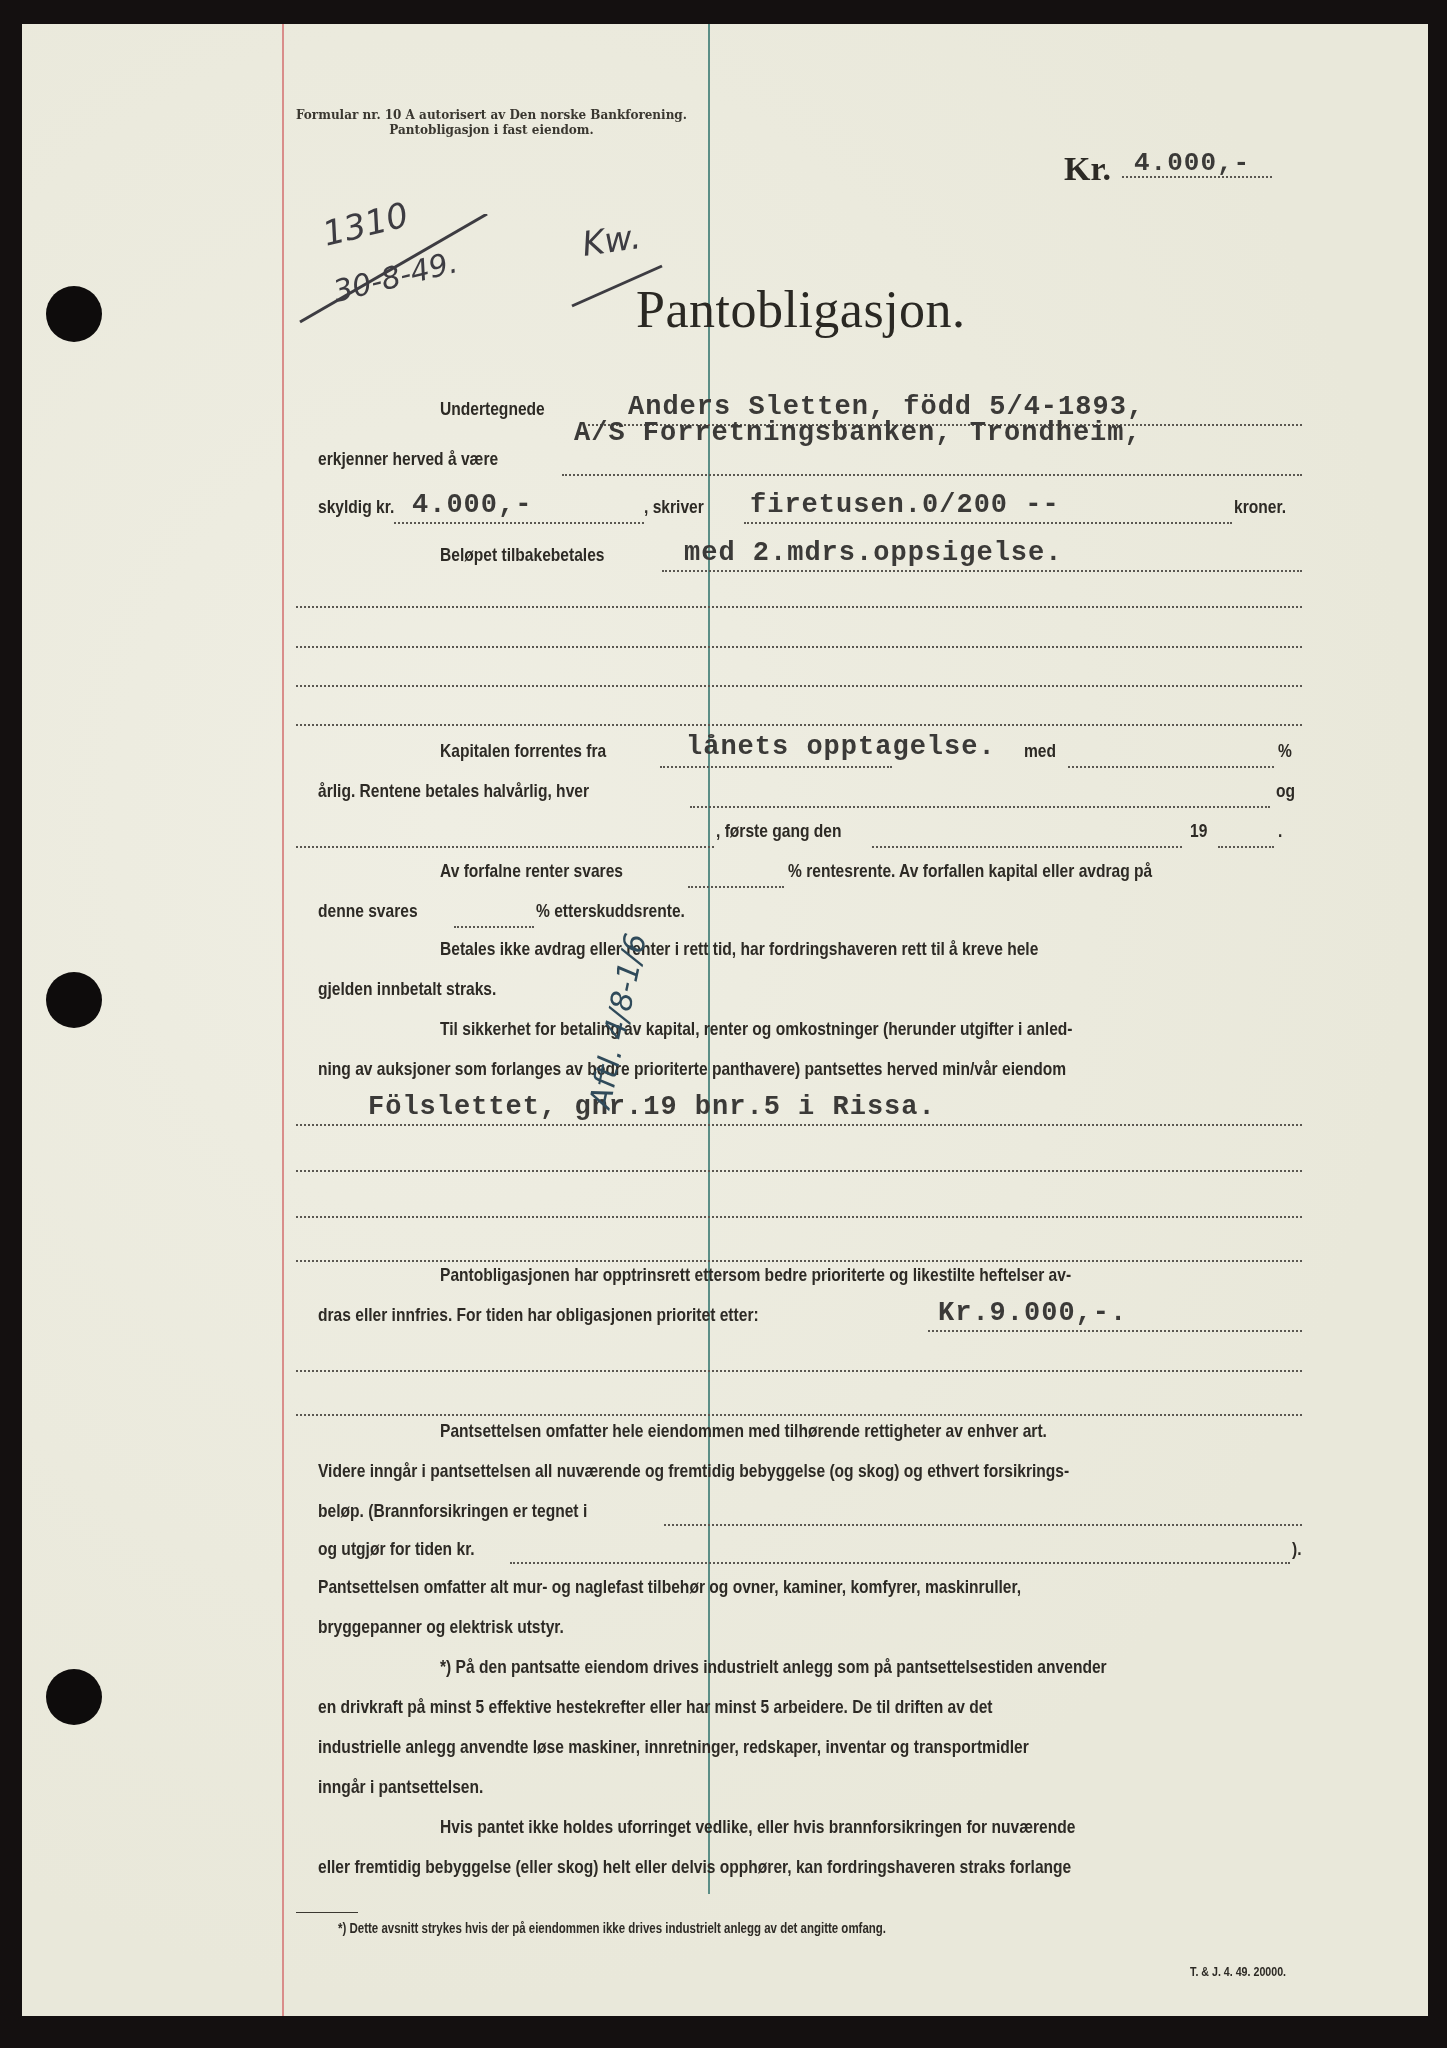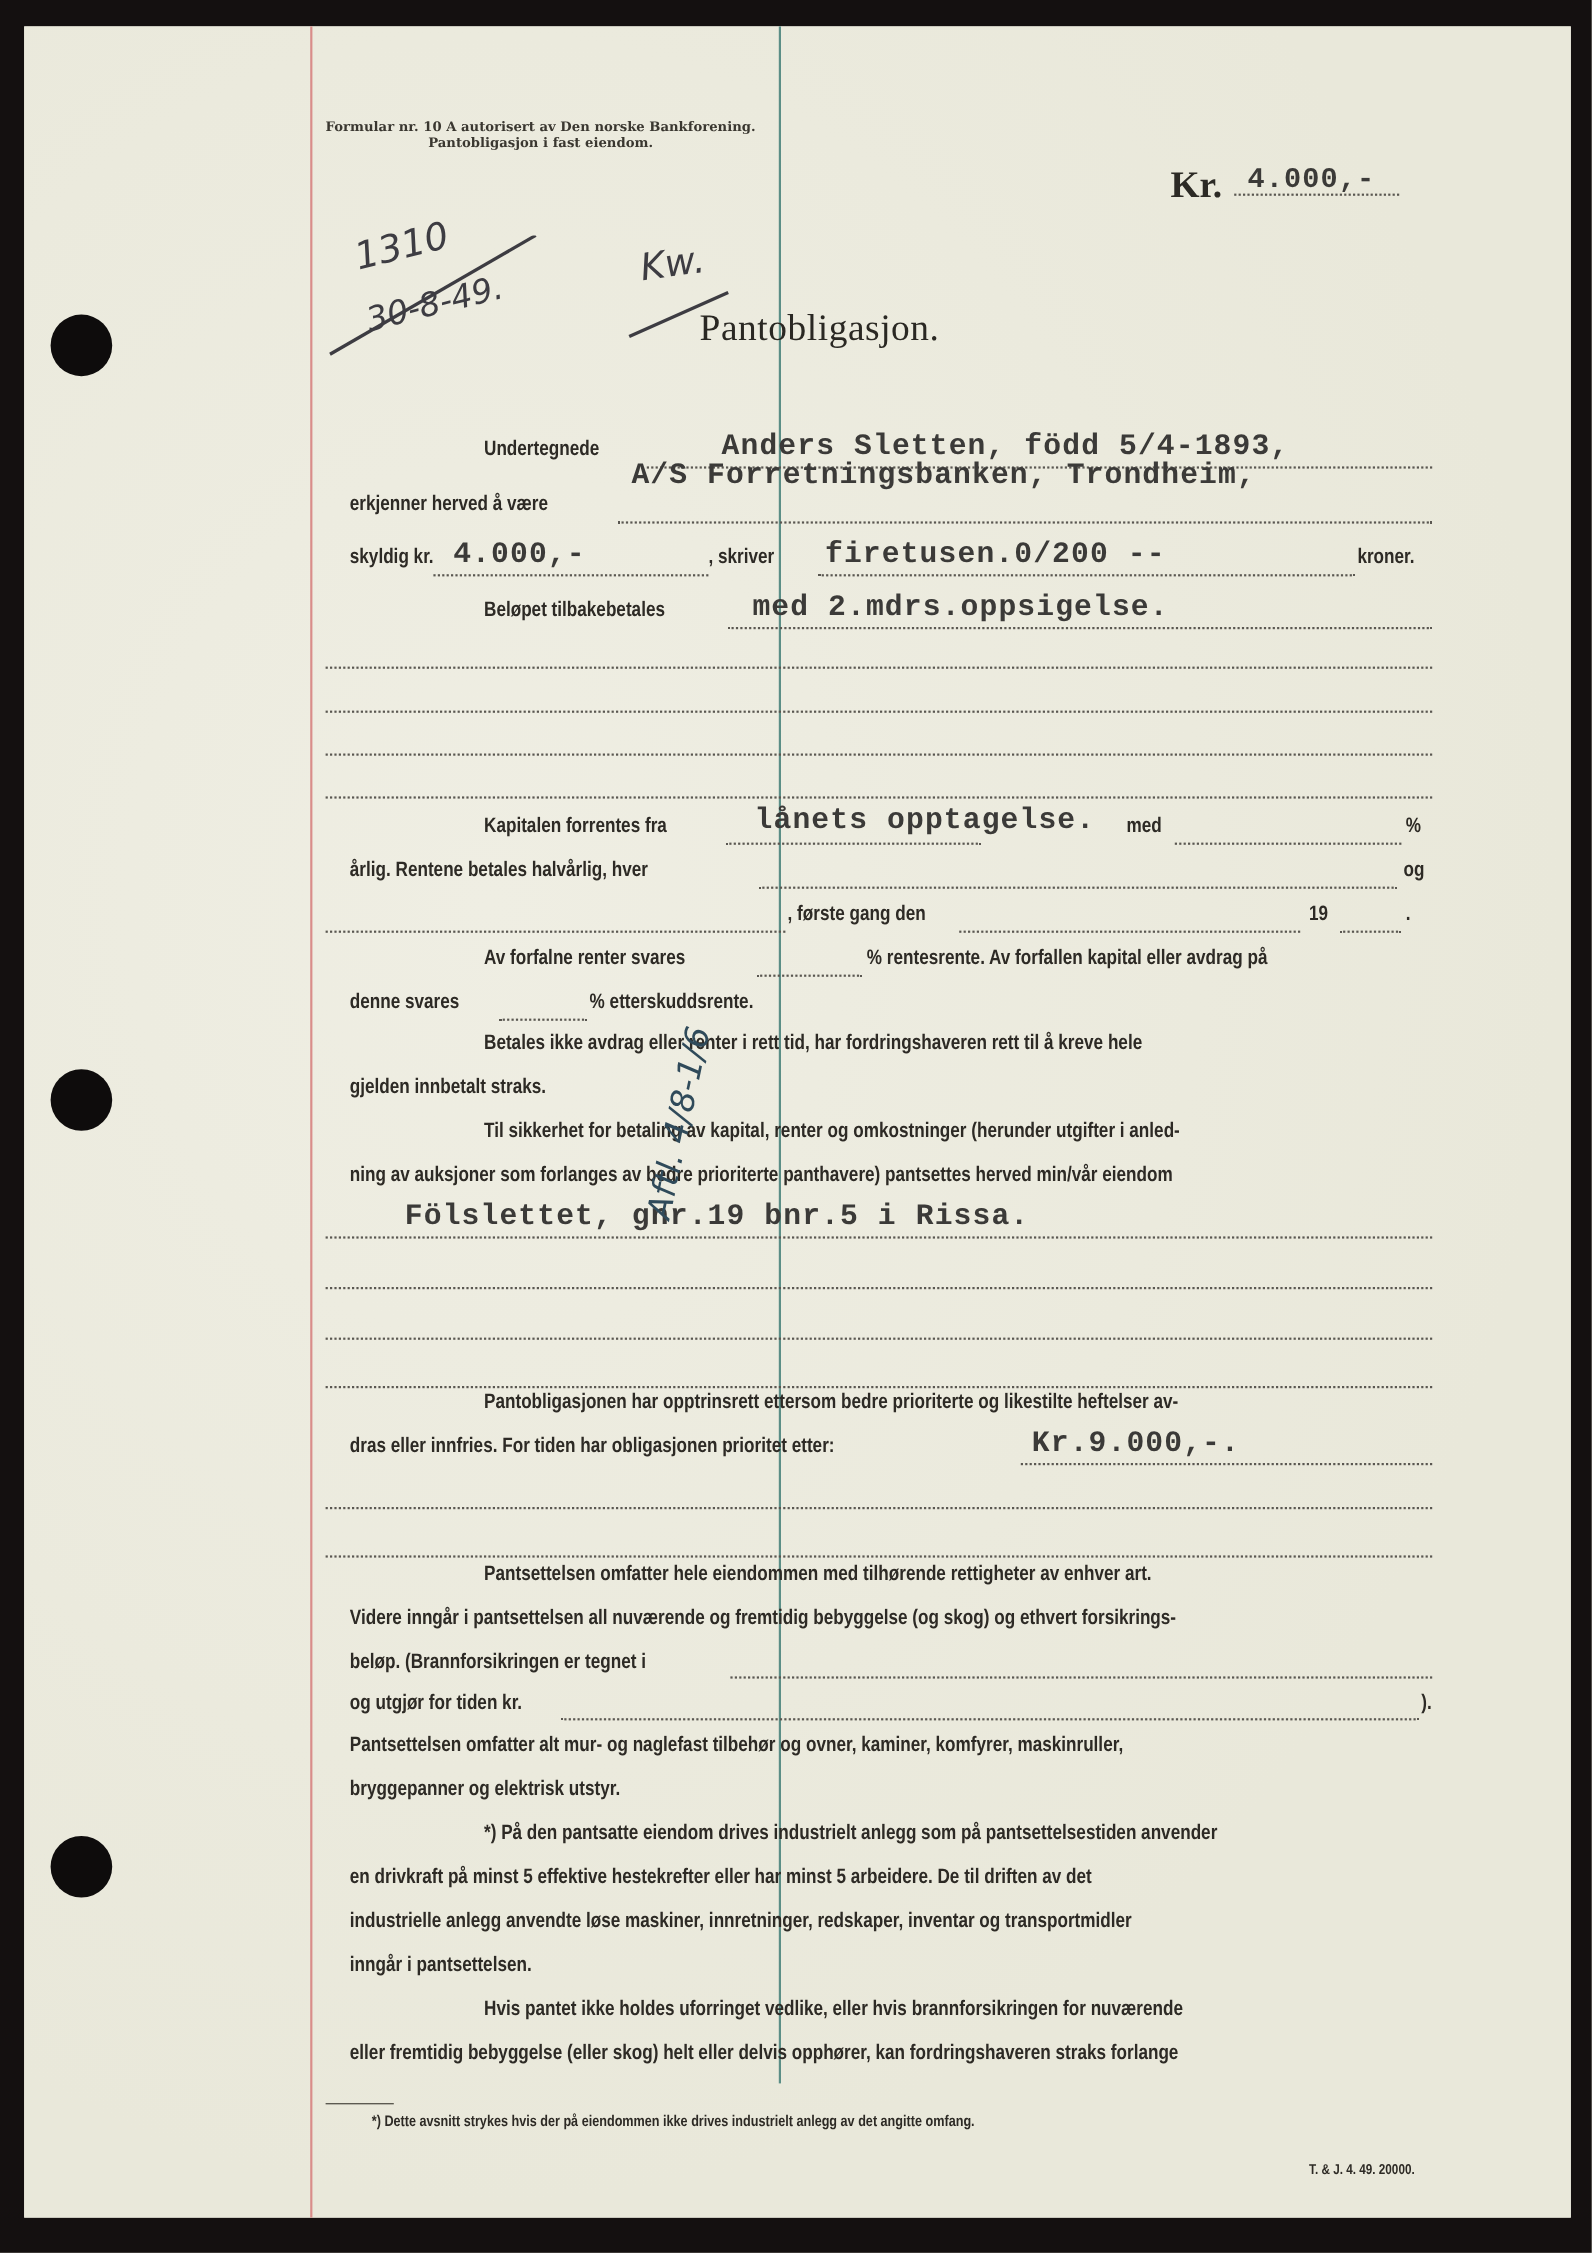--- a/index.html
+++ b/index.html
@@ -14,21 +14,21 @@
     background: #ecebdf;
     background-image: radial-gradient(ellipse at 30% 40%, #efeee3 0%, #e9e8da 70%);
   }
   .red-margin { position: absolute; left: 260px; top: 0; width: 2px; height: 100%; background: #d98d8a; }
   .green-line { position: absolute; left: 686px; top: 0; width: 2px; height: 1870px; background: #5b8e86; }
   .hole { position: absolute; width: 56px; height: 56px; border-radius: 50%; background: #0e0c0c; left: 24px; }
 
   .abs { position: absolute; white-space: nowrap; }
   .form-note { font-family: "DejaVu Serif", serif; font-size: 12px; font-weight: bold; color: #3a3730; line-height: 15px; text-align: center; }
   .kr-label { font-family: "Liberation Serif", serif; font-size: 34px; font-weight: bold; color: #2c2a25; margin-top: 10px; }
-  .title { font-family: "Liberation Serif", serif; font-size: 34px; color: #2a2823; letter-spacing: 0.5px; }
+  .title { font-family: "Liberation Serif", serif; font-size: 52px; color: #2a2823; letter-spacing: 0.5px; }
   .hand { font-family: "DejaVu Sans", sans-serif; font-size: 34px; color: #3d3c42; font-style: italic; }
 
   .label { font-family: "Liberation Sans", sans-serif; font-size: 19px; font-weight: bold; transform: scaleX(0.82); transform-origin: left center; color: #2d2a25; }
   .typed { font-family: "Liberation Mono", monospace; font-size: 27px; color: #3b3a38; font-weight: bold; letter-spacing: 1px; }
   .dots { position: absolute; height: 0; border-bottom: 2px dotted #5a5751; }
   .para { font-family: "Liberation Sans", sans-serif; font-size: 19px; font-weight: bold; color: #2d2a25; transform: scaleX(0.82); transform-origin: left center; }
   .footnote-rule { position: absolute; height: 1px; background: #3a3730; }
   .footnote { font-family: "Liberation Sans", sans-serif; font-size: 14px; font-weight: bold; transform: scaleX(0.82); transform-origin: left center; color: #2d2a25; }
   .printer { font-family: "Liberation Sans", sans-serif; font-size: 13px; font-weight: bold; transform: scaleX(0.82); transform-origin: right center; color: #2d2a25; }
   .stamp-text { font-family: "DejaVu Sans", sans-serif; font-size: 30px; color: #2f4a5a; font-style: italic; }
@@ -58,21 +58,21 @@
   <div class="abs hand" style="left:560px; top:196px; transform:rotate(-8deg);">Kw.</div>
   <svg class="abs" style="left:270px; top:190px;" width="420" height="120">
     <line x1="8" y1="108" x2="195" y2="0" stroke="#3d3c42" stroke-width="3"></line>
     <line x1="280" y1="92" x2="370" y2="52" stroke="#3d3c42" stroke-width="3"></line>
   </svg>
 
   <div class="abs title" style="left:614px; top:256px;">Pantobligasjon.</div>
 
   <div class="abs label" style="left:418px; top:374px;">Undertegnede</div>
   <div class="dots" style="left:566px; top:400px; width:714px;"></div>
-  <div class="abs typed" style="left:606px; top:368px;margin-left:28px;">Anders Sletten, född 5/4-1893,</div>
+  <div class="abs typed" style="left:606px; top:368px;">Anders Sletten, född 5/4-1893,</div>
 
   <div class="abs label" style="left:296px; top:424px;">erkjenner herved å være</div>
   <div class="dots" style="left:540px; top:450px; width:740px;"></div>
   <div class="abs typed" style="left:552px; top:394px;">A/S Forretningsbanken, Trondheim,</div>
 
   <div class="abs label" style="left:296px; top:472px;">skyldig kr.</div>
   <div class="dots" style="left:372px; top:498px; width:250px;"></div>
   <div class="abs typed" style="left:390px; top:466px;">4.000,-</div>
   <div class="abs label" style="left:622px; top:472px;">, skriver</div>
   <div class="dots" style="left:722px; top:498px; width:488px;"></div>

